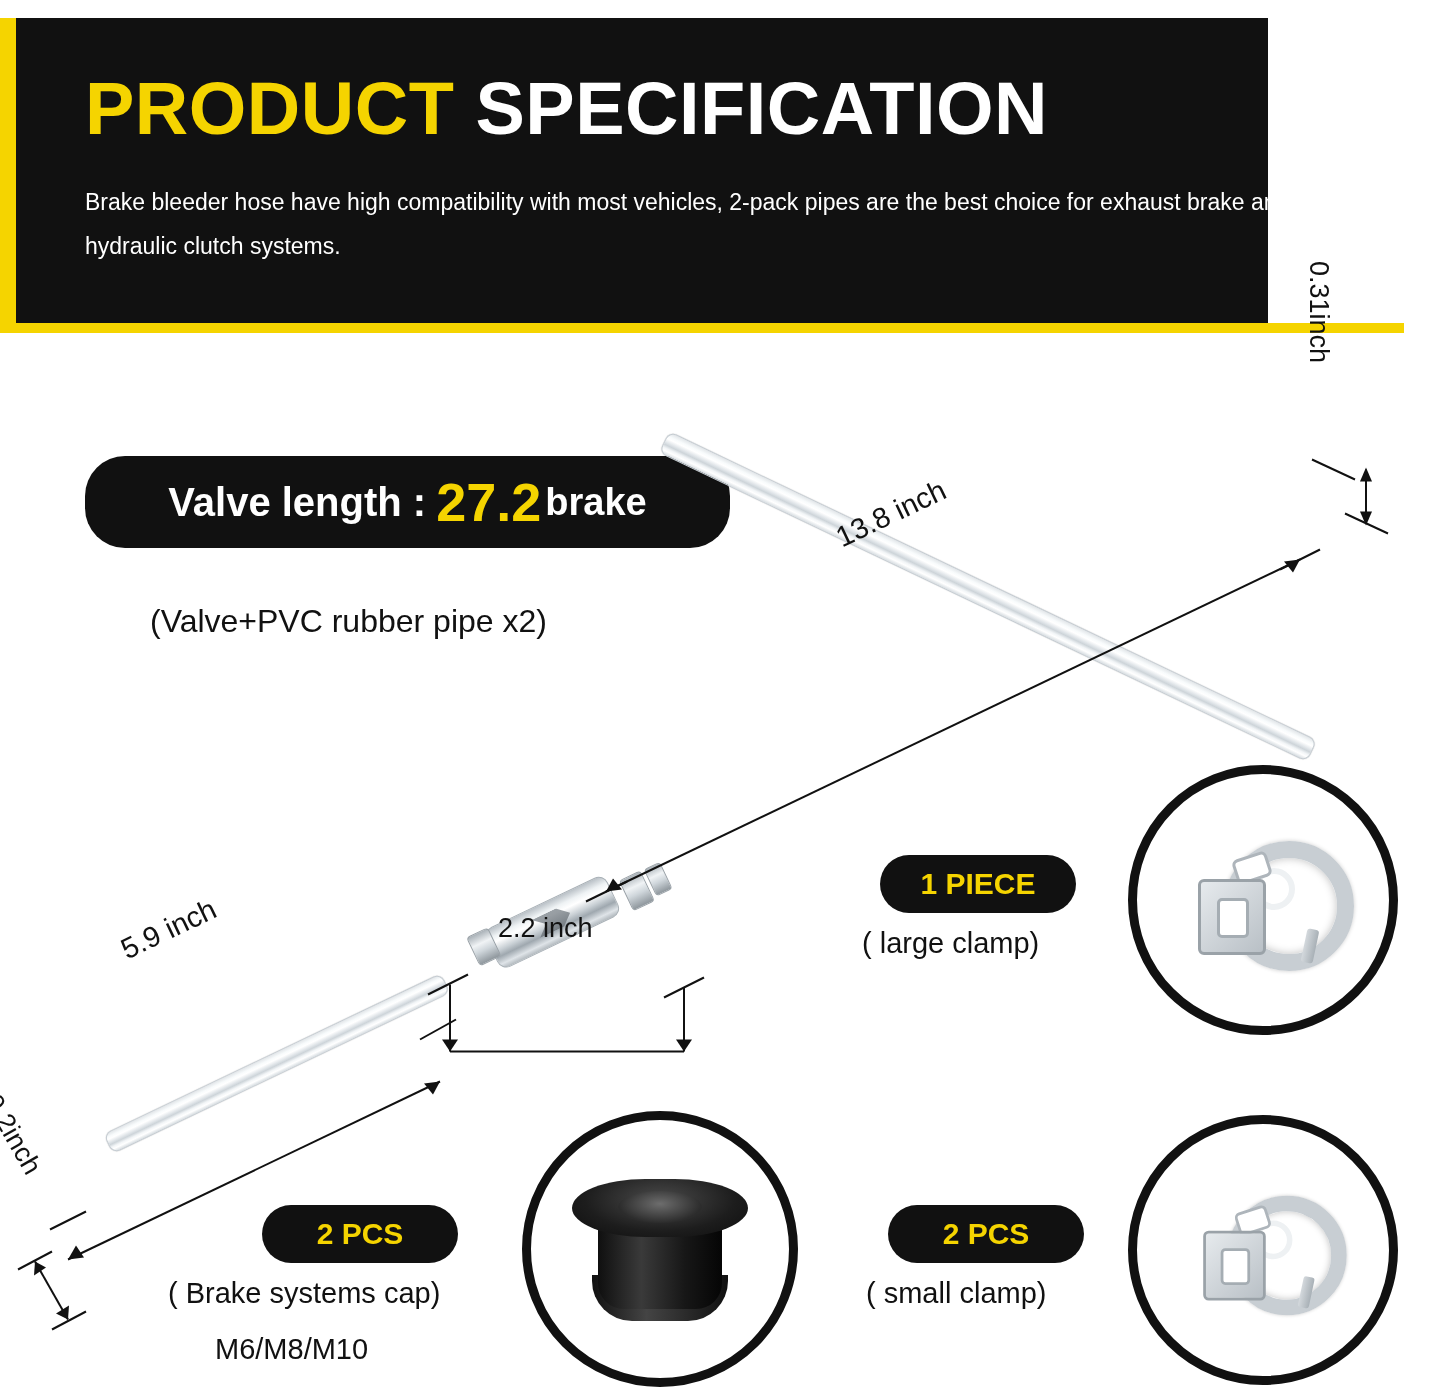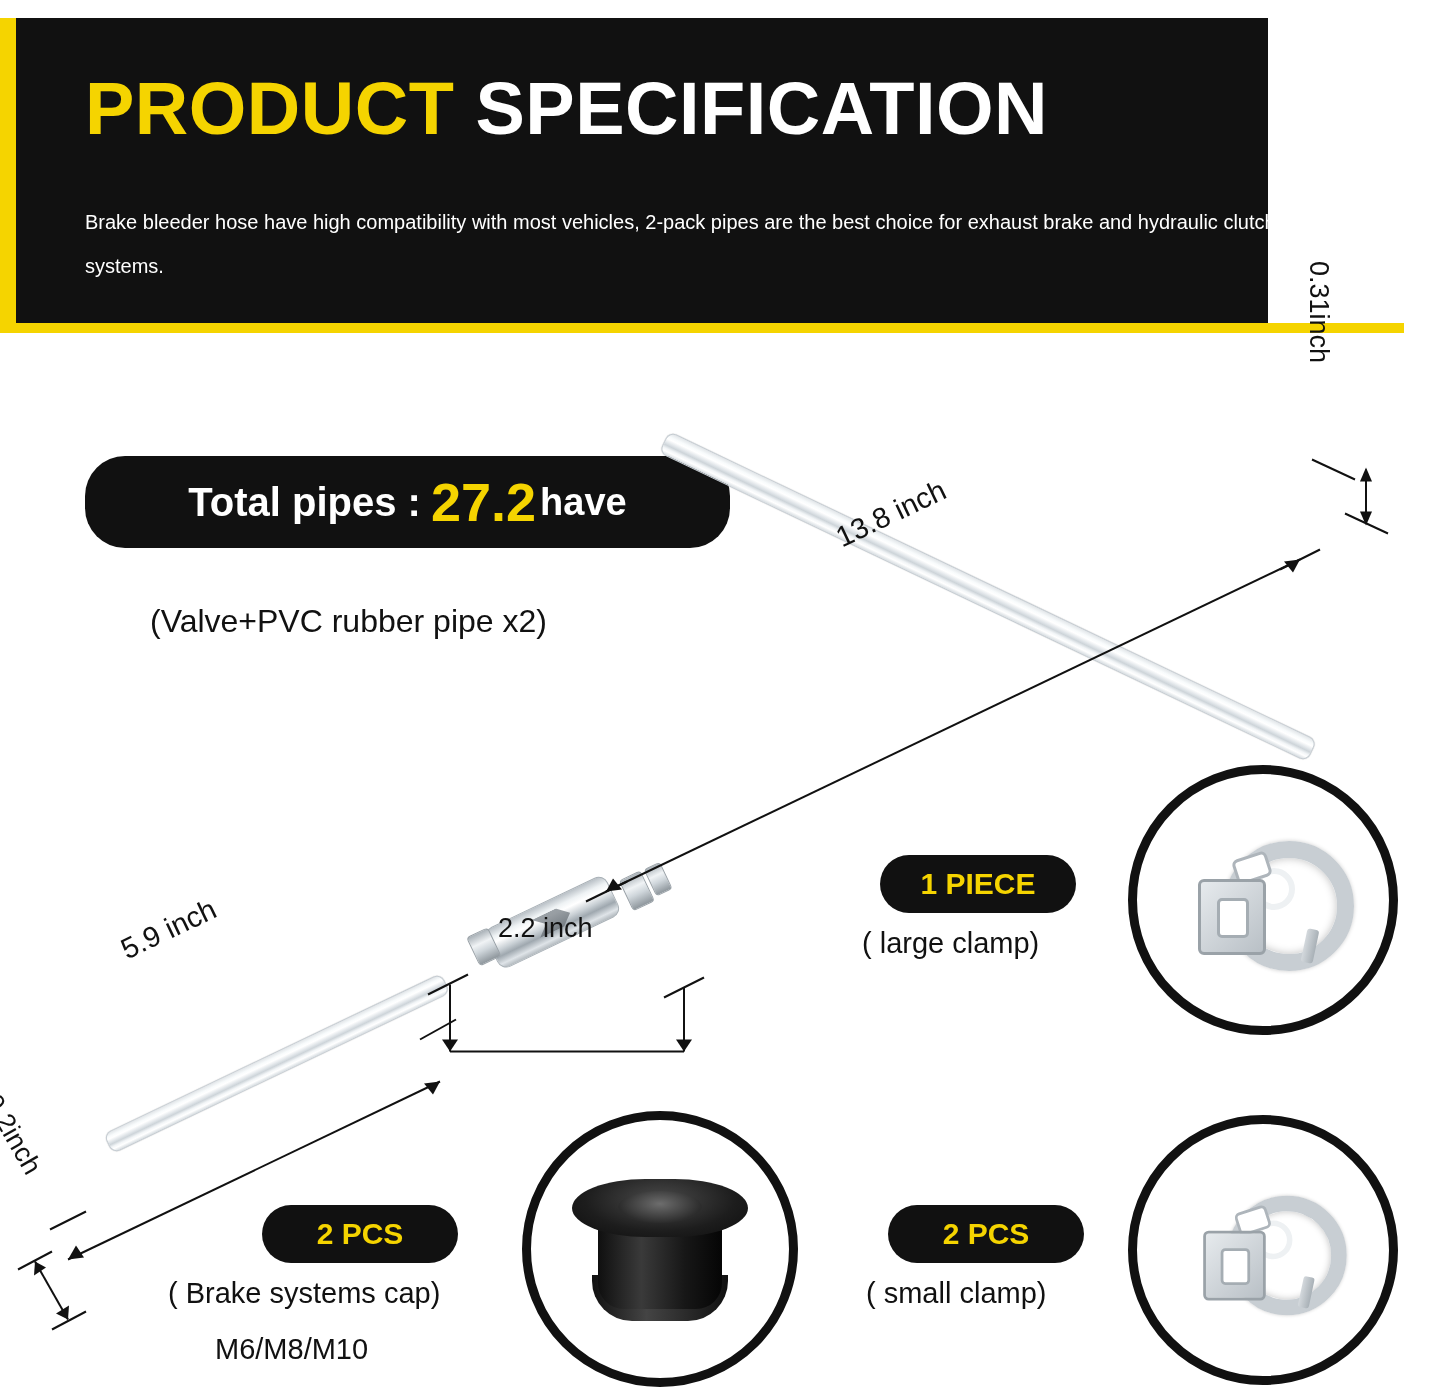--- a/index.html
+++ b/index.html
@@ -53,23 +53,22 @@
   }
   .title-word-1 { color: #f5d400; }
   .title-word-2 { color: #ffffff; }
 
   .header-sub {
     position: absolute;
     left: 85px;
     top: 162px;
     width: 1270px;
     color: #ffffff;
-    font-size: 20px;
+    font-size: 23px;
     line-height: 44px;
-    margin-top: 20px;
   }
 
   
   .diagram {
     position: absolute;
     left: 0;
     top: 333px;
     width: 1445px;
     height: 1059px;
   }
@@ -344,23 +343,23 @@
   <div class="header-title">
     <span class="title-word-1">PRODUCT</span>
     <span class="title-word-2">SPECIFICATION</span>
   </div>
   <div class="header-sub">Brake bleeder hose have high compatibility with most vehicles, 2-pack pipes are the best choice for exhaust brake and hydraulic clutch systems.</div>
 </div>
 
 <div class="diagram">
 
   <div class="pill pill-total">
-    <span>Total pipes :</span>
+    <span>Valve length :</span>
     <span class="big">27.2</span>
-    <span class="unit">have</span>
+    <span class="unit">brake</span>
   </div>
   <div class="caption caption-valve">(Valve+PVC rubber pipe x2)</div>
 
   <div class="hose-wrap">
     <div class="tube tube-upper"></div>
     <div class="collar collar-c"></div>
     <div class="collar collar-b"></div>
     <div class="valve">
       <div class="valve-arrow"></div>
     </div>

